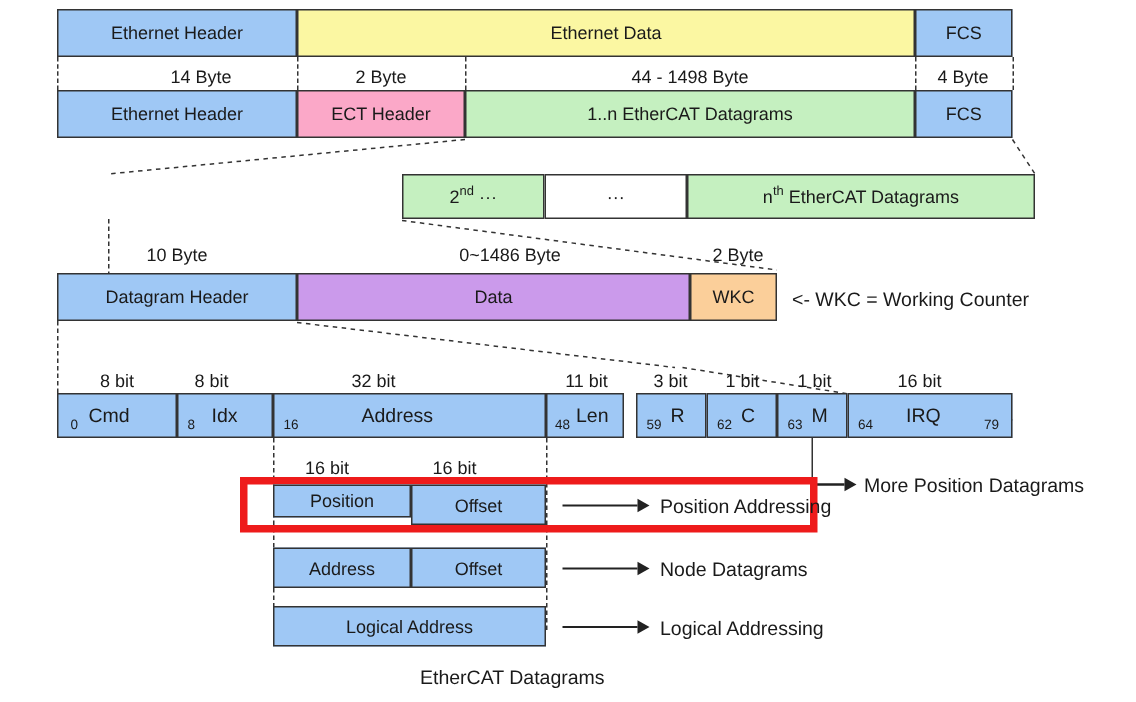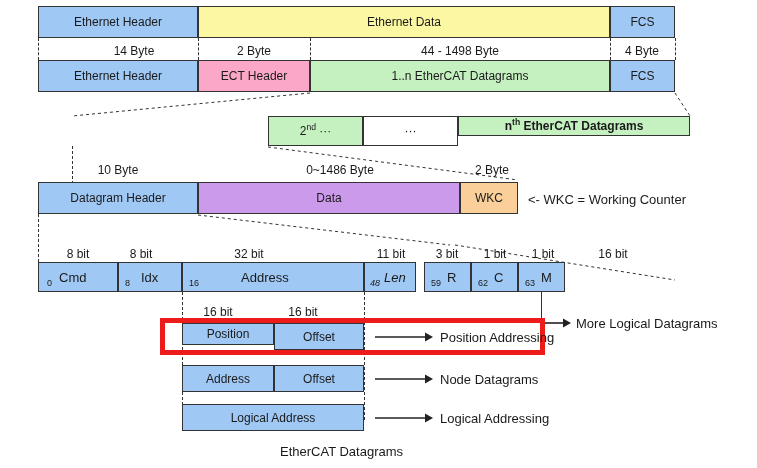--- a/index.html
+++ b/index.html
@@ -137,21 +137,21 @@
     <line x1="310" y1="93" x2="72" y2="116" stroke="#333" stroke-width="1" stroke-dasharray="3,3"></line>
     <line x1="675" y1="93" x2="690" y2="116" stroke="#333" stroke-width="1" stroke-dasharray="3,3"></line>
   </svg>
 
   <div class="box green" style="left:268px; top:116px; width:95px; height:30px;">
     <span><span>2</span><sup>nd</sup><span> ···</span></span>
   </div>
   <div class="box white" style="left:363px; top:116px; width:95px; height:30px;">
     <span>···</span>
   </div>
-  <div class="box green" style="left:458px; top:116px; width:232px; height:20px;font-weight:bold;">
+  <div class="box green" style="left:458px; top:116px; width:232px; height:30px;">
     <span><span>n</span><sup>th</sup><span> EtherCAT Datagrams</span></span>
   </div>
 
   <svg class="dashline" style="left:0; top:0;" width="757" height="468" viewBox="0 0 757 468">
     <line x1="268" y1="147" x2="518" y2="180" stroke="#333" stroke-width="1" stroke-dasharray="3,3"></line>
   </svg>
   <div class="vdash" style="left:72px; top:146px; height:38px;"></div>
 
   <div class="lbl center" style="left:118px; top:164px;">10 Byte</div>
   <div class="lbl center" style="left:340px; top:164px;">0~1486 Byte</div>
@@ -182,46 +182,51 @@
     <span class="nm" style="left:20px;">Cmd</span>
   </div>
   <div class="bitbox" style="left:118px; top:262px; width:64px; height:30px;">
     <span class="sub" style="left:6px;">8</span>
     <span class="nm" style="left:22px;">Idx</span>
   </div>
   <div class="bitbox" style="left:182px; top:262px; width:182px; height:30px;">
     <span class="sub" style="left:6px;">16</span>
     <span class="nm" style="left:58px;">Address</span>
   </div>
-  <div class="bitbox" style="left:364px; top:262px; width:52px; height:30px;font-style:italic;">
+  <div class="bitbox" style="left:364px; top:262px; width:52px; height:30px;">
     <span class="sub" style="left:5px;">48</span>
     <span class="nm" style="left:19px;">Len</span>
   </div>
   <div class="bitbox" style="left:424px; top:262px; width:47px; height:30px;">
     <span class="sub" style="left:6px;">59</span>
     <span class="nm" style="left:22px;">R</span>
   </div>
   <div class="bitbox" style="left:471px; top:262px; width:47px; height:30px;">
     <span class="sub" style="left:6px;">62</span>
     <span class="nm" style="left:22px;">C</span>
   </div>
   <div class="bitbox" style="left:518px; top:262px; width:47px; height:30px;">
     <span class="sub" style="left:6px;margin-top:10px;">63</span>
     <span class="nm" style="left:22px;">M</span>
   </div>
+  <div class="bitbox" style="left:565px; top:262px; width:110px; height:30px;">
+    <span class="sub" style="left:6px;">64</span>
+    <span class="nm" style="left:38px;">IRQ</span>
+    <span class="sub" style="right:8px;">79</span>
+  </div>
 
   <div class="vdash" style="left:182px; top:292px; height:128px;"></div>
   <div class="vdash" style="left:364px; top:292px; height:128px;"></div>
   <div class="vline" style="left:541px; top:292px; height:30px;"></div>
 
   <svg class="arrow-svg" style="left:541px; top:315px;" width="30" height="16" viewBox="0 0 30 16">
     <line x1="0" y1="8" x2="22" y2="8" stroke="#222" stroke-width="1.6"></line>
     <polygon points="22,3.5 30,8 22,12.5" fill="#222"></polygon>
   </svg>
-  <div class="caption" style="left:576px; top:316px;">More Logical Datagrams</div>
+  <div class="caption" style="left:576px; top:316px;">More Position Datagrams</div>
 
   <div class="lbl center" style="left:218px; top:306px;">16 bit</div>
   <div class="lbl center" style="left:303px; top:306px;">16 bit</div>
 
   <div class="redbox" style="left:160px; top:318px; width:385px; height:37px;"></div>
   <div class="box blue" style="left:182px; top:323px; width:92px; height:22px;">Position</div>
   <div class="box blue" style="left:274px; top:323px; width:90px; height:27px;">Offset</div>
   <svg class="arrow-svg" style="left:375px; top:329px;" width="58" height="16" viewBox="0 0 58 16">
     <line x1="0" y1="8" x2="50" y2="8" stroke="#222" stroke-width="1.4"></line>
     <polygon points="50,3.5 58,8 50,12.5" fill="#222"></polygon>

